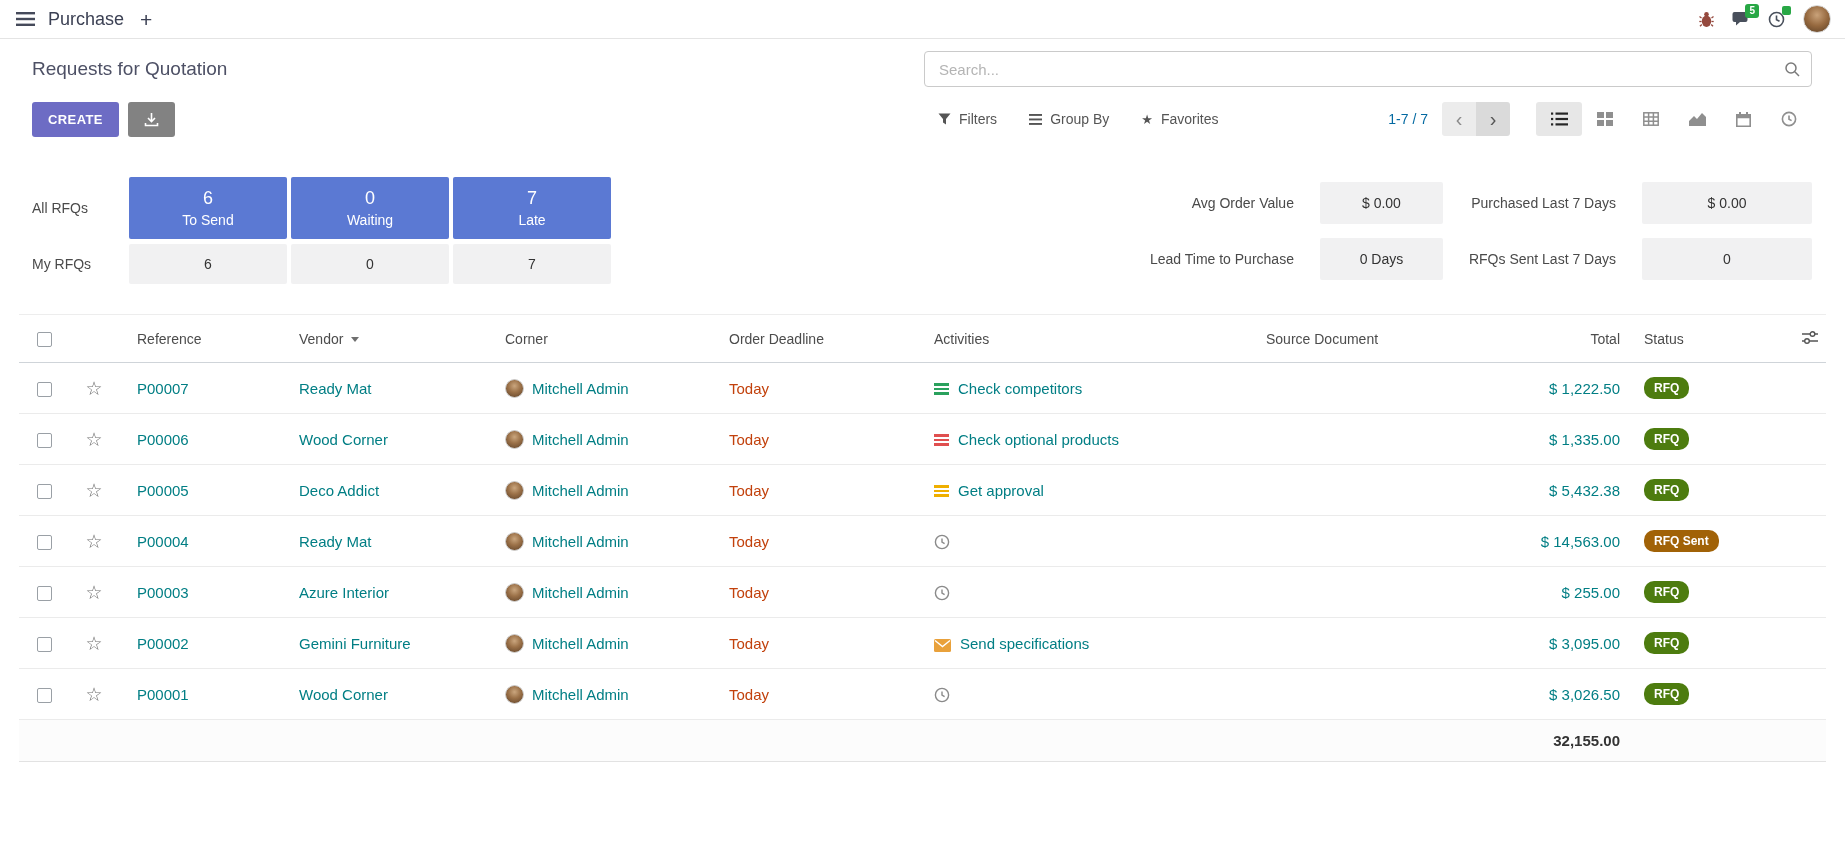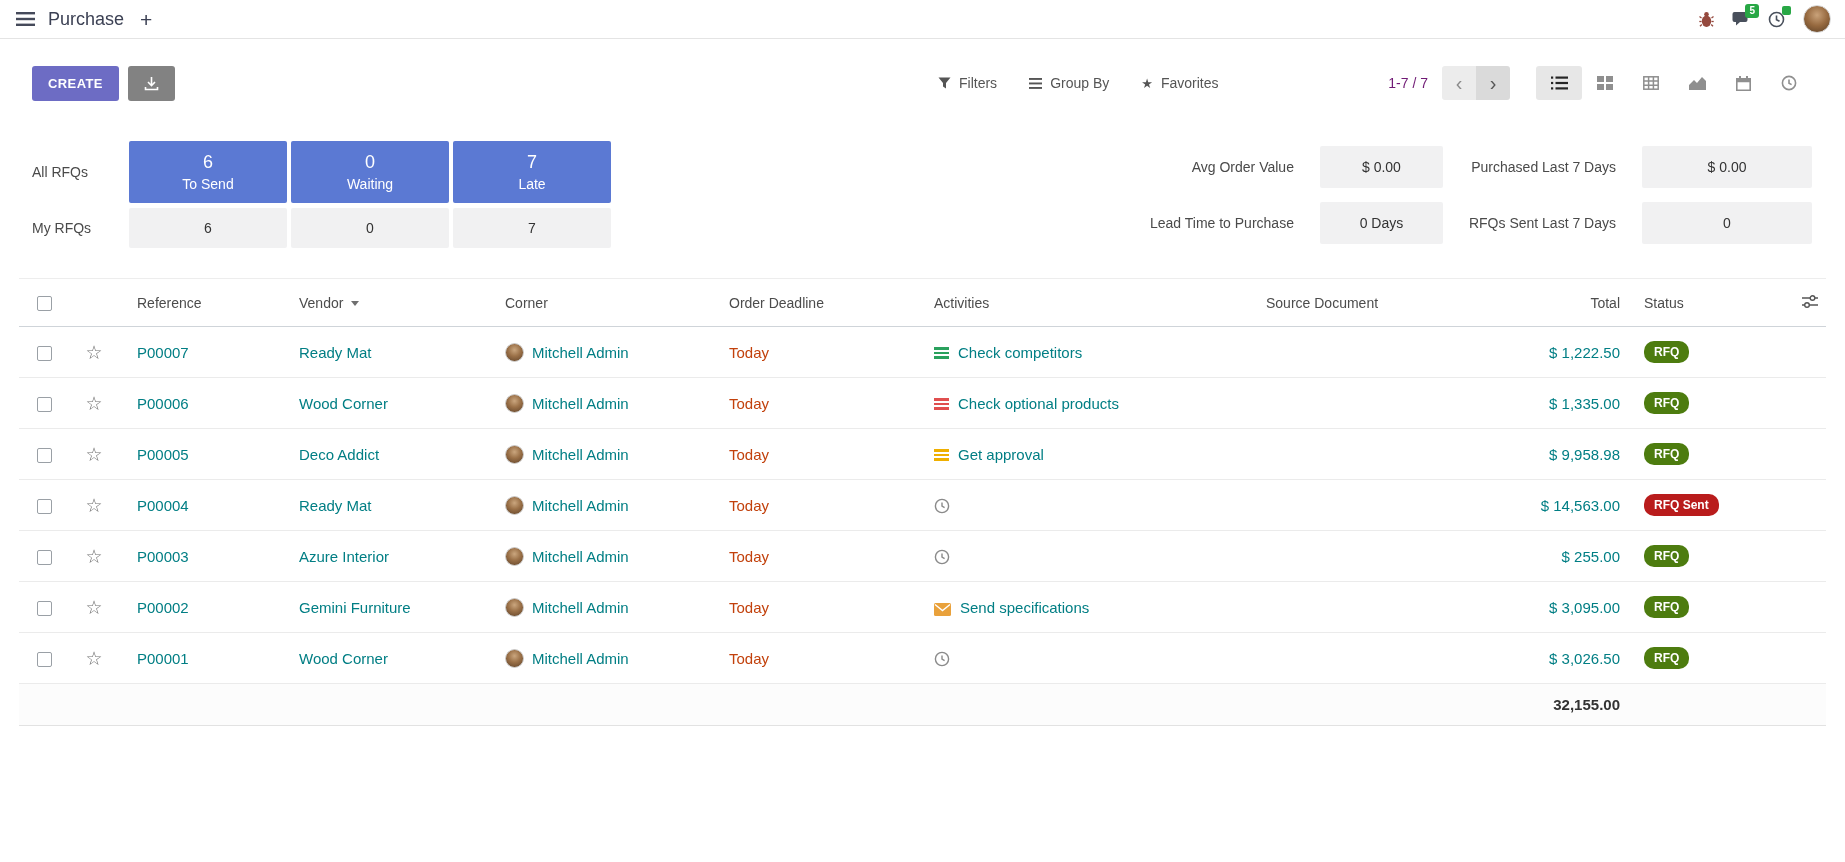--- a/index.html
+++ b/index.html
@@ -55,21 +55,21 @@
   }
   .btn-download {
     background:#828282; border:none; border-radius:3px; width:47px; height:35px;
     margin-left:9px; display:flex; align-items:center; justify-content:center; cursor:pointer;
   }
   .facets { position:absolute; left:906px; top:0; height:36px; display:flex; align-items:center; gap:32px; }
   .facet-btn { display:flex; align-items:center; gap:8px; font-size:14px; color:#555; cursor:pointer; white-space:nowrap; }
   .fav-star { font-size:13px; color:#555; }
 
   .cp-right { margin-left:auto; display:flex; align-items:center; }
-  .pager-text { font-size:14px; color:#701a75; margin-right:14px; }
+  .pager-text { font-size:14px; color:#0369a1; margin-right:14px; }
   .pager-btns { display:flex; }
   .pager-btn {
     width:34px; height:34px; display:flex; align-items:center; justify-content:center;
     font-size:20px; color:#8a8a8a; background:#ececec; cursor:pointer; user-select:none;
   }
   .pager-btn.prev { border-radius:3px 0 0 3px; }
   .pager-btn.next { border-radius:0 3px 3px 0; background:#dadada; color:#555; }
   .view-switcher { display:flex; margin-left:26px; }
   .vs-btn {
     width:46px; height:34px; display:flex; align-items:center; justify-content:center;
@@ -135,21 +135,21 @@
   .tasks { display:inline-block; width:15px; height:12px; margin-right:9px; vertical-align:-1px; }
   .tasks.green  { background:repeating-linear-gradient(to bottom,#2aa15d 0 2.6px,transparent 2.6px 4.7px); }
   .tasks.red    { background:repeating-linear-gradient(to bottom,#e04f4f 0 2.6px,transparent 2.6px 4.7px); }
   .tasks.yellow { background:repeating-linear-gradient(to bottom,#efaf00 0 2.6px,transparent 2.6px 4.7px); }
   .rowicon { display:inline-flex; vertical-align:-3px; margin-right:9px; }
   .pill {
     display:inline-block; font-size:12px; font-weight:700; color:#fff;
     padding:3px 10px; border-radius:10px; line-height:1.35;
   }
   .pill.rfq  { background:#4d7c0f; }
-  .pill.sent { background:#b91c1c; }
+  .pill.sent { background:#a16207; }
   th.c-gear { text-align:right; padding-right:8px; }
   tfoot td {
     height:42px; border-top:1px solid #ebebeb; border-bottom:1px solid #e2e2e2;
     font-size:15px; font-weight:700; color:#333; background:#fcfcfc;
   }
   .filler { flex:1; background:#f8f9fa; }
 </style>
 </head>
 <body>
 
@@ -192,20 +192,32 @@
             <circle cx="8.5" cy="8.5" r="7" fill="none" stroke="#49505c" stroke-width="1.6"></circle>
             <path d="M8.5,4.5 V8.7 L11.5,10.3" fill="none" stroke="#49505c" stroke-width="1.6"></path>
           </svg>
         <span class="nav-dot"></span>
       </span>
       <span class="avatar-nav"></span>
     </div>
   </nav>
 
   <div class="control-panel">
+    <div class="cp-top">
+      <span class="page-title">Requests for Quotation</span>
+      <div class="searchbox">
+        <input type="text" placeholder="Search..." style="">
+        <span style="display:flex;">
+          <svg width="17" height="17" viewBox="0 0 17 17" fill="none" stroke="#7a7a7a" stroke-width="1.5">
+              <circle cx="7" cy="7" r="5"></circle>
+              <path d="M10.8,10.8 L15,15"></path>
+            </svg>
+        </span>
+      </div>
+    </div>
 
     <div class="cp-bottom">
       <button class="btn-create">CREATE</button>
       <button class="btn-download">
         <span style="display:flex;">
           <svg width="15" height="15" viewBox="0 0 15 15" fill="none" stroke="#fff" stroke-width="1.6">
               <path d="M7.5,1 V9"></path>
               <path d="M4,6 L7.5,9.5 11,6"></path>
               <path d="M1.5,11 V13.5 H13.5 V11"></path>
             </svg>
@@ -397,21 +409,21 @@
 
         <tr>
           <td class="c-check"><span class="cb"></span></td>
           <td class="c-star"><span class="star">☆</span></td>
           <td class="c-ref"><a class="lnk">P00005</a></td>
           <td><a class="lnk">Deco Addict</a></td>
           <td><span class="avatar-sm"></span><a class="lnk">Mitchell Admin</a></td>
           <td><span class="today">Today</span></td>
           <td><span class="tasks yellow"></span><a class="lnk">Get approval</a></td>
           <td></td>
-          <td class="c-total"><span>$ 9,958.98</span></td>
+          <td class="c-total"><span>$ 5,432.38</span></td>
           <td><span class="pill rfq">RFQ</span></td>
           <td></td>
         </tr>
 
         <tr>
           <td class="c-check"><span class="cb"></span></td>
           <td class="c-star"><span class="star">☆</span></td>
           <td class="c-ref"><a class="lnk">P00004</a></td>
           <td><a class="lnk">Ready Mat</a></td>
           <td><span class="avatar-sm"></span><a class="lnk">Mitchell Admin</a></td>

